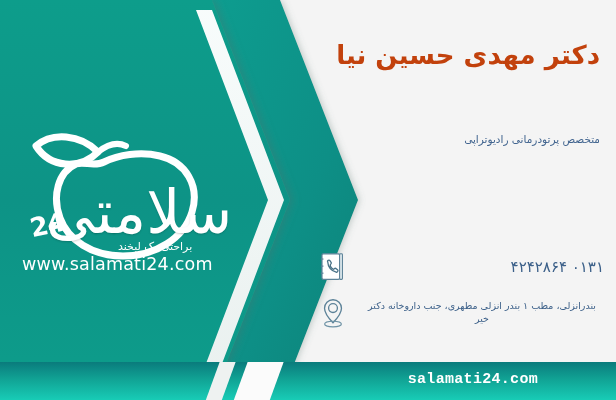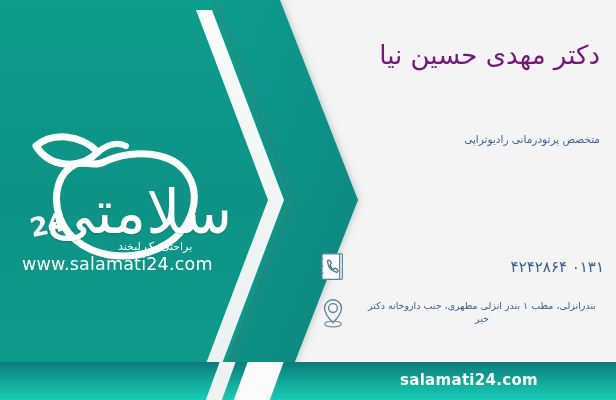--- a/index.html
+++ b/index.html
@@ -77,22 +77,22 @@
     width:316px; height:400px;
     direction:rtl;
     text-align:right;
   }
 
   #doctor-name {
     position:absolute;
     right:16px; top:40px;
     width:284px;
     font-size:26px;
-    font-weight:normal;
-    color:#701a75;
+    font-weight:bold;
+    color:#c2410c;
     letter-spacing:0px;
     line-height:1.2;
   }
 
   #specialty-main {
     position:absolute;
     right:16px; top:100px;
     width:284px;
     font-size:13.5px;
     font-weight:bold;
@@ -153,20 +153,21 @@
     overflow:hidden;
   }
   #bottom-site {
     position:absolute;
     right:78px; top:9px;
     color:#ffffff;
     font-size:15px;
     font-weight:bold;
     letter-spacing:.3px;
     direction:ltr;
+    font-family:Liberation Mono, monospace;
   }
   .bar-slash {
     position:absolute;
     top:-14px;
     width:30px; height:70px;
     background:#f4f4f4;
     transform:skewX(-20deg);
   }
   #bar-slash-1 { left:212px; width:16px; background:#eef2f1; }
   #bar-slash-2 { left:240px; width:36px; background:#fbfbfb; }

